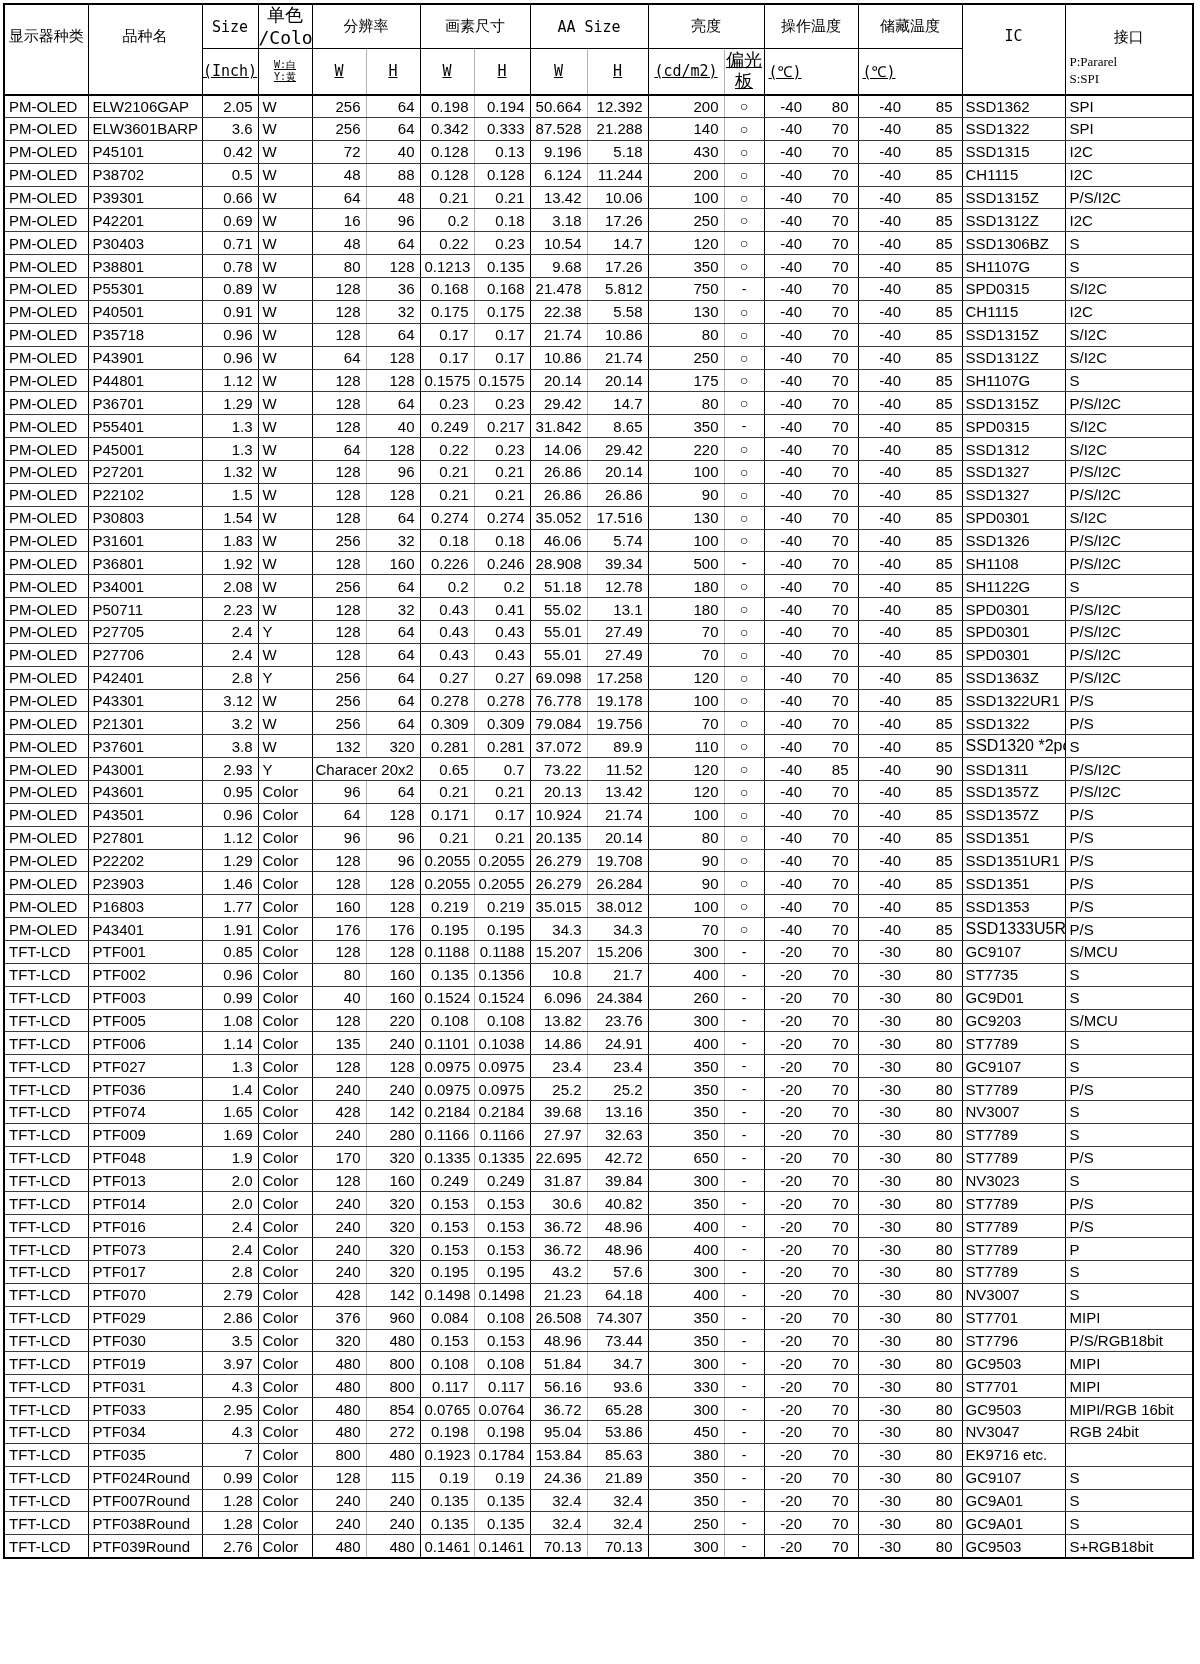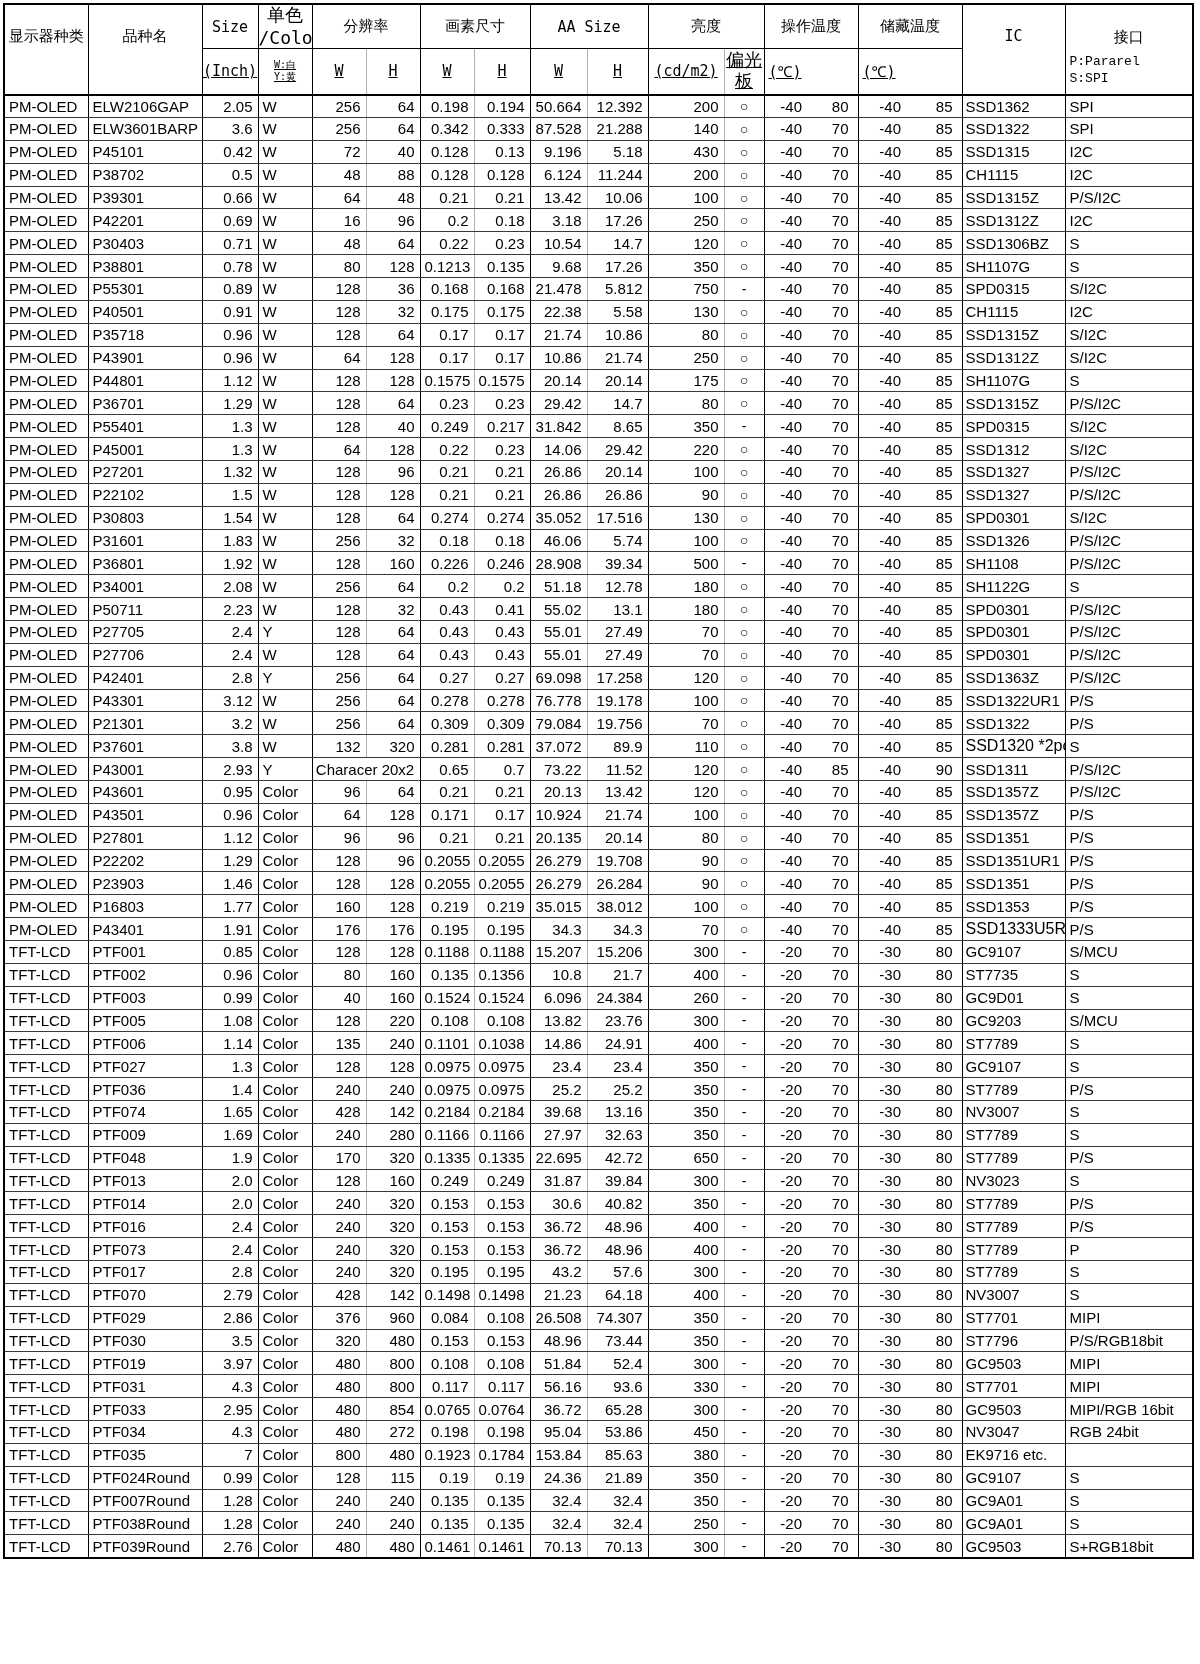--- a/index.html
+++ b/index.html
@@ -21,21 +21,21 @@
     overflow:hidden; white-space:nowrap; font-size:15px;
   }
   .mono { font-family:"DejaVu Sans Mono","Liberation Mono",monospace; font-size:15px; }
   .bk { border-right:1px solid #000; }
   .bg { border-right:1px solid #b3b3b3; }
   thead tr.h1 th.g { border-bottom:1px solid #000; }
   thead tr.h2 th, thead th.sp2 { border-bottom:2px solid #000; }
   th.sp2 { vertical-align:top; padding-top:22px; }
   th.iface { vertical-align:top; padding-top:16px; }
   .iface-title { height:33px; display:flex; align-items:center; justify-content:center; font-size:15px; }
-  .iface-note { text-align:left; padding-left:4px; font-family:Liberation Mono, monospace; font-size:13px; line-height:1.3; }
+  .iface-note { text-align:left; padding-left:4px; font-family:Liberation Serif, serif; font-size:13px; line-height:1.3; }
   .two-line { line-height:1.2; font-size:18px; }
   .two-line.sm { font-size:10px; }
   th.degc { text-align:left; padding-left:4px; }
   
   tbody tr { height:22.86px; }
   td {
     font-size:15px; line-height:1; padding:0 4px;
     border-bottom:1px solid #3a3a3a;
     overflow:hidden; white-space:nowrap; vertical-align:middle;
   }
@@ -43,21 +43,21 @@
   td.c2 { text-align:right; padding-right:5px; border-right:1px solid #000; }
   td.c3 { text-align:left; padding-left:4px; border-right:1px solid #000; }
   td.c4, td.c6, td.c8, td.c10 { text-align:right; padding-right:5px; border-right:1px solid #b3b3b3; }
   td.c5, td.c7, td.c9 { text-align:right; padding-right:5px; border-right:1px solid #000; }
   td.c11 { text-align:center; font-size:14px; border-right:1px solid #000; padding:0; }
   td.c12, td.c14 { text-align:right; padding-right:9px; border-right:none; }
   td.c13, td.c15 { text-align:right; padding-right:9px; border-right:1px solid #000; }
   td.c16 { text-align:left; padding-left:3px; border-right:1px solid #000; }
   td.c17 { text-align:left; padding-left:4px; border-right:none; }
   td.small { font-size:16px; }
-  td.merged { text-align:center; padding-left:3px; border-right:1px solid #000;margin-left:12px; }
+  td.merged { text-align:left; padding-left:3px; border-right:1px solid #000;margin-left:12px; }
 </style>
 </head>
 <body>
 
 <table class="spec">
   <colgroup>
     <col style="width:84px">
       <col style="width:114px">
       <col style="width:56px">
       <col style="width:54px">
@@ -1222,21 +1222,21 @@
       <tr>
         <td class="c0">TFT-LCD</td>
         <td class="c1">PTF019</td>
         <td class="c2">3.97</td>
         <td class="c3">Color</td>
         <td class="c4">480</td>
         <td class="c5">800</td>
         <td class="c6">0.108</td>
         <td class="c7">0.108</td>
         <td class="c8">51.84</td>
-        <td class="c9">52.4</td>
+        <td class="c9">34.7</td>
         <td class="c10">300</td>
         <td class="c11">-</td>
         <td class="c12">-20</td>
         <td class="c13">70</td>
         <td class="c14">-30</td>
         <td class="c15">80</td>
         <td class="c16">GC9503</td>
         <td class="c17">MIPI</td>
       </tr>
       <tr>

